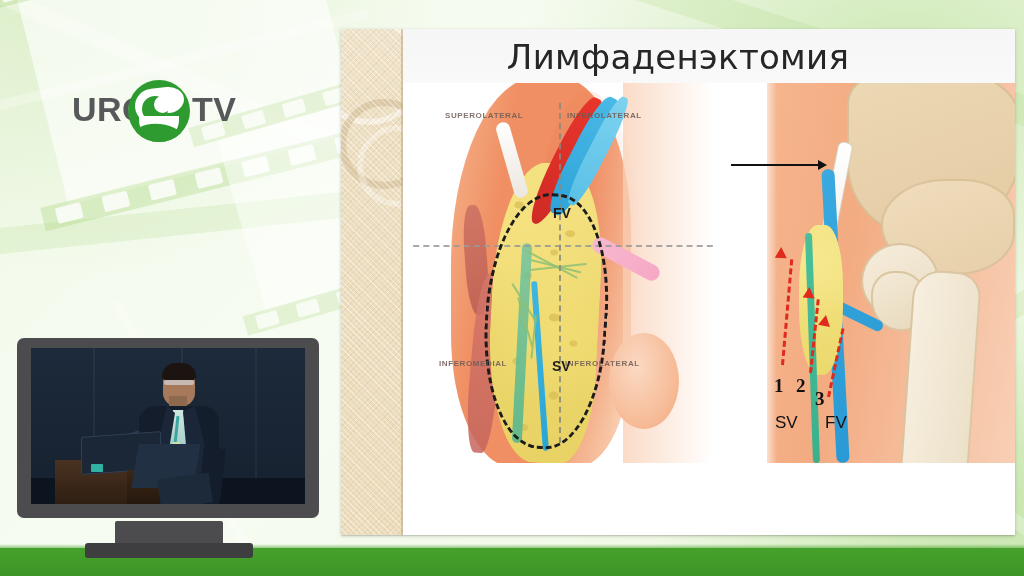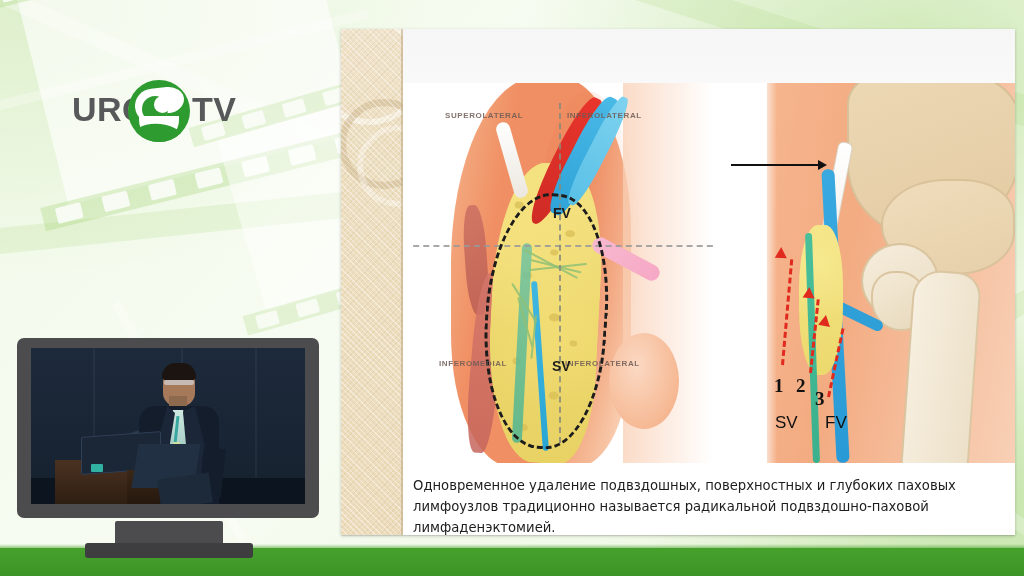--- a/index.html
+++ b/index.html
@@ -476,20 +476,21 @@
 
   <div class="slide-side">
     <div class="side-ring" style="left:-26px;top:-12px;width:96px;height:96px;"></div>
     <div class="side-ring2" style="left:-2px;top:70px;width:76px;height:76px;"></div>
     <div class="side-ring" style="left:16px;top:96px;width:70px;height:70px;opacity:.7;"></div>
   </div>
   <div class="side-edge" style="left:60px;"></div>
 
   <div class="slide-body"></div>
 
+  <div class="slide-title">Лимфаденэктомия</div>
 
   <div id="figure">
 
     <div id="fig-left">
       <div class="thigh"></div>
       <div class="thigh-shadow"></div>
       <div class="trunk-fade"></div>
       <div class="scrotum"></div>
       <div class="muscle-band2"></div>
       <div class="muscle-band"></div>
@@ -564,14 +565,13 @@
 
       <div class="r-vlabel" style="left:54px;top:330px;">SV</div>
       <div class="r-vlabel" style="left:104px;top:330px;">FV</div>
 
       <div class="lig-arrow-line" style="left:10px;top:81px;width:88px;"></div>
       <div class="lig-arrow-head" style="left:97px;top:77px;"></div>
     </div>
 
   </div>
 
-  <div id="caption">Одновременное удаление подвздошных, поверхностных и глубоких паховых лимфоузлов традиционно называется радикальной подвздошно-паховой лимфаденэктомией.</div>
 </div>
 
 </body></html>

